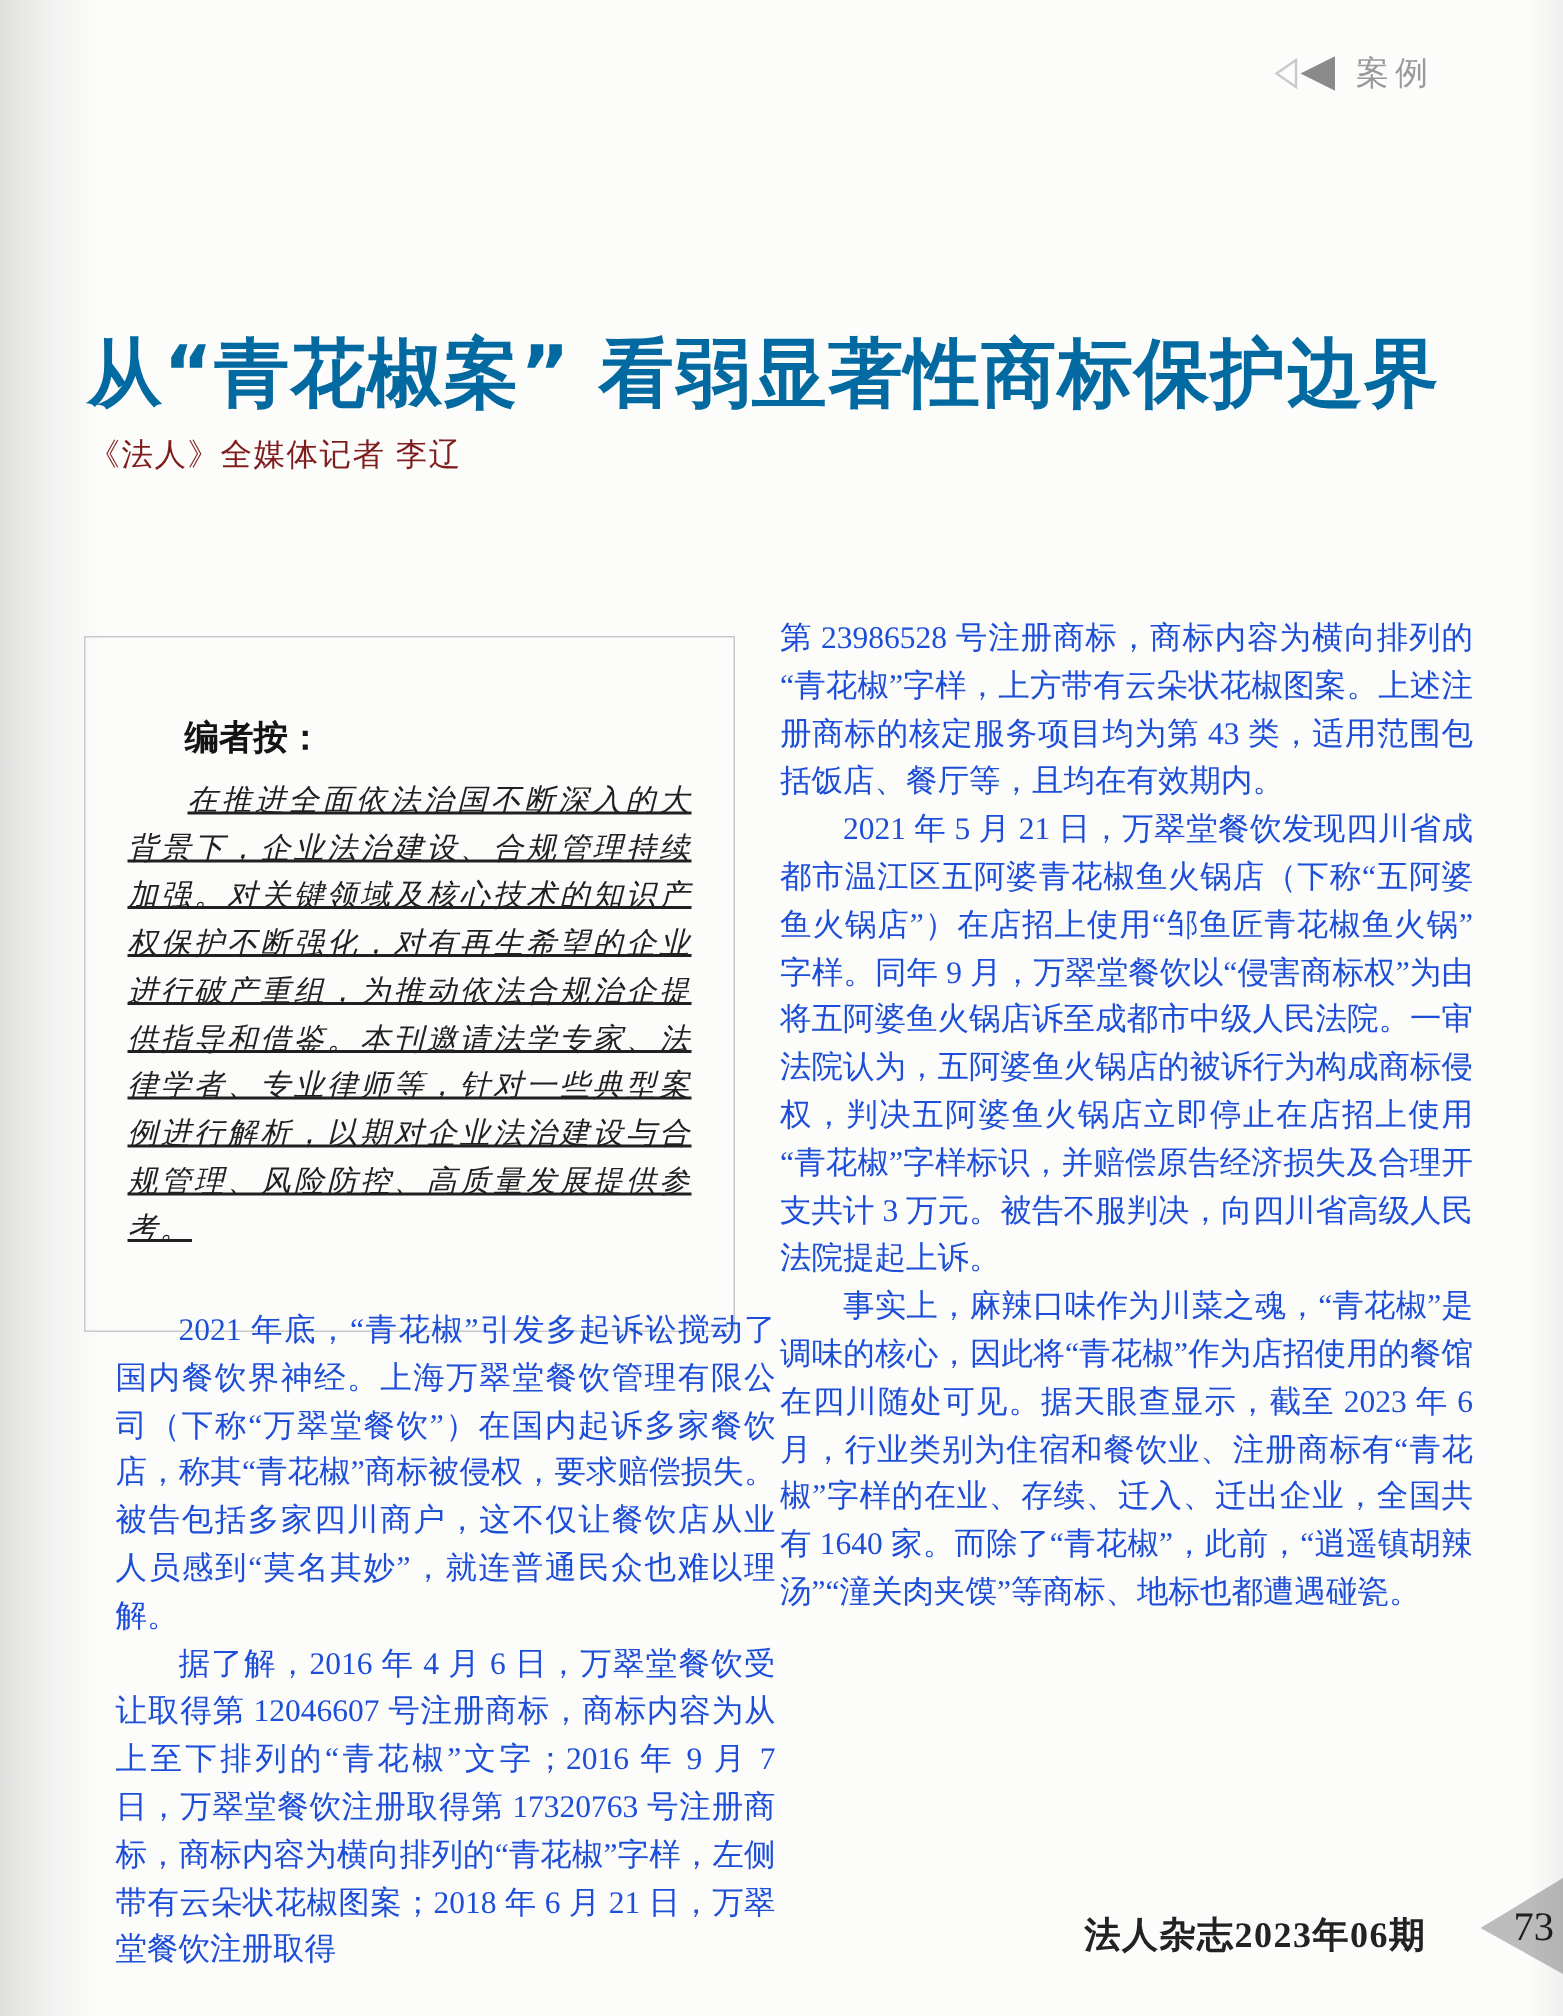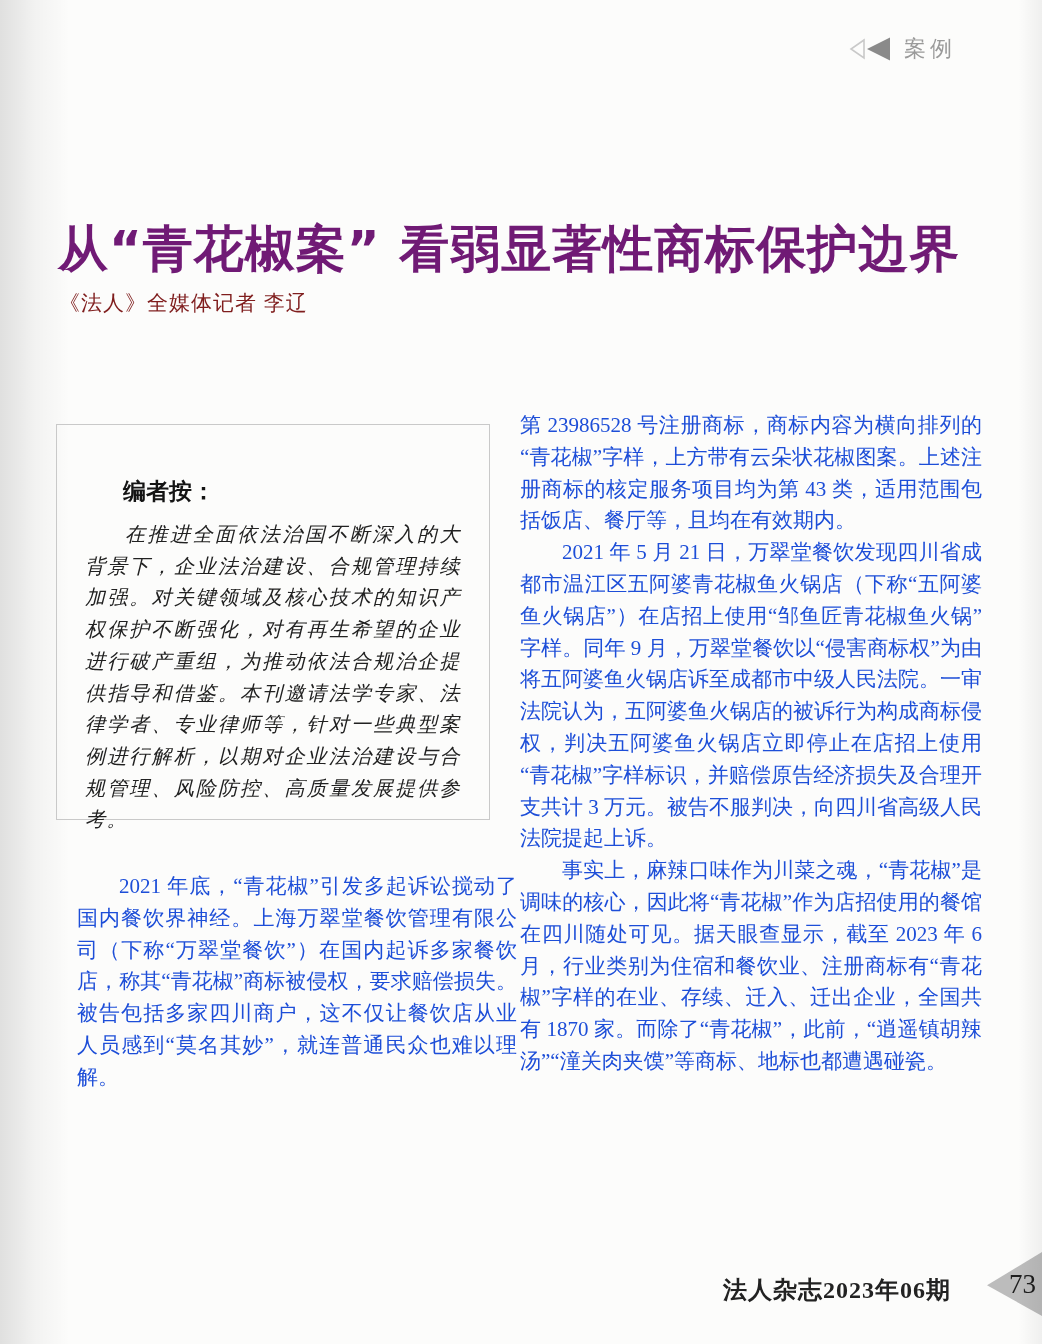--- a/index.html
+++ b/index.html
@@ -53,40 +53,40 @@
   .title {
     position: absolute;
     left: 58px;
     top: 184px;
     width: 930px;
     font-family: "DejaVu Sans", "Liberation Sans", sans-serif;
     font-weight: 900;
     font-size: 50px;
     line-height: 62px;
     letter-spacing: 1px;
-    color: #701a75;
+    color: #0369a1;
     white-space: nowrap;
   }
 
   .byline {
     position: absolute;
     left: 59px;
     top: 289px;
     font-family: "Liberation Sans", "DejaVu Sans", sans-serif;
     font-size: 21px;
     color: #7f1d1d;
     letter-spacing: 1px;
   }
 
   .editor-box {
     position: absolute;
     left: 56px;
     top: 424px;
     width: 434px;
-    height: 396px;
+    height: 464px;
     box-sizing: border-box;
     border: 1px solid #c9c9c9;
     padding: 50px 28px 0 28px;
     background: transparent;
   }
   .editor-label {
     margin-left: 38px;
     font-family: "Liberation Sans", "DejaVu Sans", sans-serif;
     font-weight: bold;
     font-size: 23px;
@@ -95,20 +95,21 @@
   }
   .editor-body {
     margin: 12px 0 0 0;
     font-size: 20px;
     line-height: 31.7px;
     letter-spacing: 1.5px;
     color: #212121;
     text-indent: 2em;
     text-align: justify;
     font-style: italic;
+    text-decoration: underline;
   }
 
   .col {
     position: absolute;
     font-size: 21px;
     line-height: 31.8px;
     color: #1d4ed8;
     text-align: justify;
   }
   .col p { margin: 0; }
@@ -163,26 +164,27 @@
 
   <div class="byline">《法人》全媒体记者 李辽</div>
 
   <div class="editor-box">
     <div class="editor-label">编者按：</div>
     <p class="editor-body">在推进全面依法治国不断深入的大背景下，企业法治建设、合规管理持续加强。对关键领域及核心技术的知识产权保护不断强化，对有再生希望的企业进行破产重组，为推动依法合规治企提供指导和借鉴。本刊邀请法学专家、法律学者、专业律师等，针对一些典型案例进行解析，以期对企业法治建设与合规管理、风险防控、高质量发展提供参考。</p>
   </div>
 
   <div class="col col-left">
     <p class="indent">2021 年底，“青花椒”引发多起诉讼搅动了国内餐饮界神经。上海万翠堂餐饮管理有限公司（下称“万翠堂餐饮”）在国内起诉多家餐饮店，称其“青花椒”商标被侵权，要求赔偿损失。被告包括多家四川商户，这不仅让餐饮店从业人员感到“莫名其妙”，就连普通民众也难以理解。</p>
+    <p class="indent">据了解，2016 年 4 月 6 日，万翠堂餐饮受让取得第 12046607 号注册商标，商标内容为从上至下排列的“青花椒”文字；2016 年 9 月 7 日，万翠堂餐饮注册取得第 17320763 号注册商标，商标内容为横向排列的“青花椒”字样，左侧带有云朵状花椒图案；2018 年 6 月 21 日，万翠堂餐饮注册取得</p>
   </div>
 
   <div class="col col-right">
     <p>第 23986528 号注册商标，商标内容为横向排列的“青花椒”字样，上方带有云朵状花椒图案。上述注册商标的核定服务项目均为第 43 类，适用范围包括饭店、餐厅等，且均在有效期内。</p>
     <p class="indent">2021 年 5 月 21 日，万翠堂餐饮发现四川省成都市温江区五阿婆青花椒鱼火锅店（下称“五阿婆鱼火锅店”）在店招上使用“邹鱼匠青花椒鱼火锅”字样。同年 9 月，万翠堂餐饮以“侵害商标权”为由将五阿婆鱼火锅店诉至成都市中级人民法院。一审法院认为，五阿婆鱼火锅店的被诉行为构成商标侵权，判决五阿婆鱼火锅店立即停止在店招上使用“青花椒”字样标识，并赔偿原告经济损失及合理开支共计 3 万元。被告不服判决，向四川省高级人民法院提起上诉。</p>
-    <p class="indent">事实上，麻辣口味作为川菜之魂，“青花椒”是调味的核心，因此将“青花椒”作为店招使用的餐馆在四川随处可见。据天眼查显示，截至 2023 年 6 月，行业类别为住宿和餐饮业、注册商标有“青花椒”字样的在业、存续、迁入、迁出企业，全国共有 1870 家。而除了“青花椒”，此前，“逍遥镇胡辣汤”“潼关肉夹馍”等商标、地标也都遭遇碰瓷。</p>
+    <p class="indent">事实上，麻辣口味作为川菜之魂，“青花椒”是调味的核心，因此将“青花椒”作为店招使用的餐馆在四川随处可见。据天眼查显示，截至 2023 年 6 月，行业类别为住宿和餐饮业、注册商标有“青花椒”字样的在业、存续、迁入、迁出企业，全国共有 1640 家。而除了“青花椒”，此前，“逍遥镇胡辣汤”“潼关肉夹馍”等商标、地标也都遭遇碰瓷。</p>
   </div>
 
   <div class="footer-journal">法人杂志2023年06期</div>
   <div class="page-triangle">
     <span class="page-number">73</span>
   </div>
 
 </div>
 
 </body></html>

